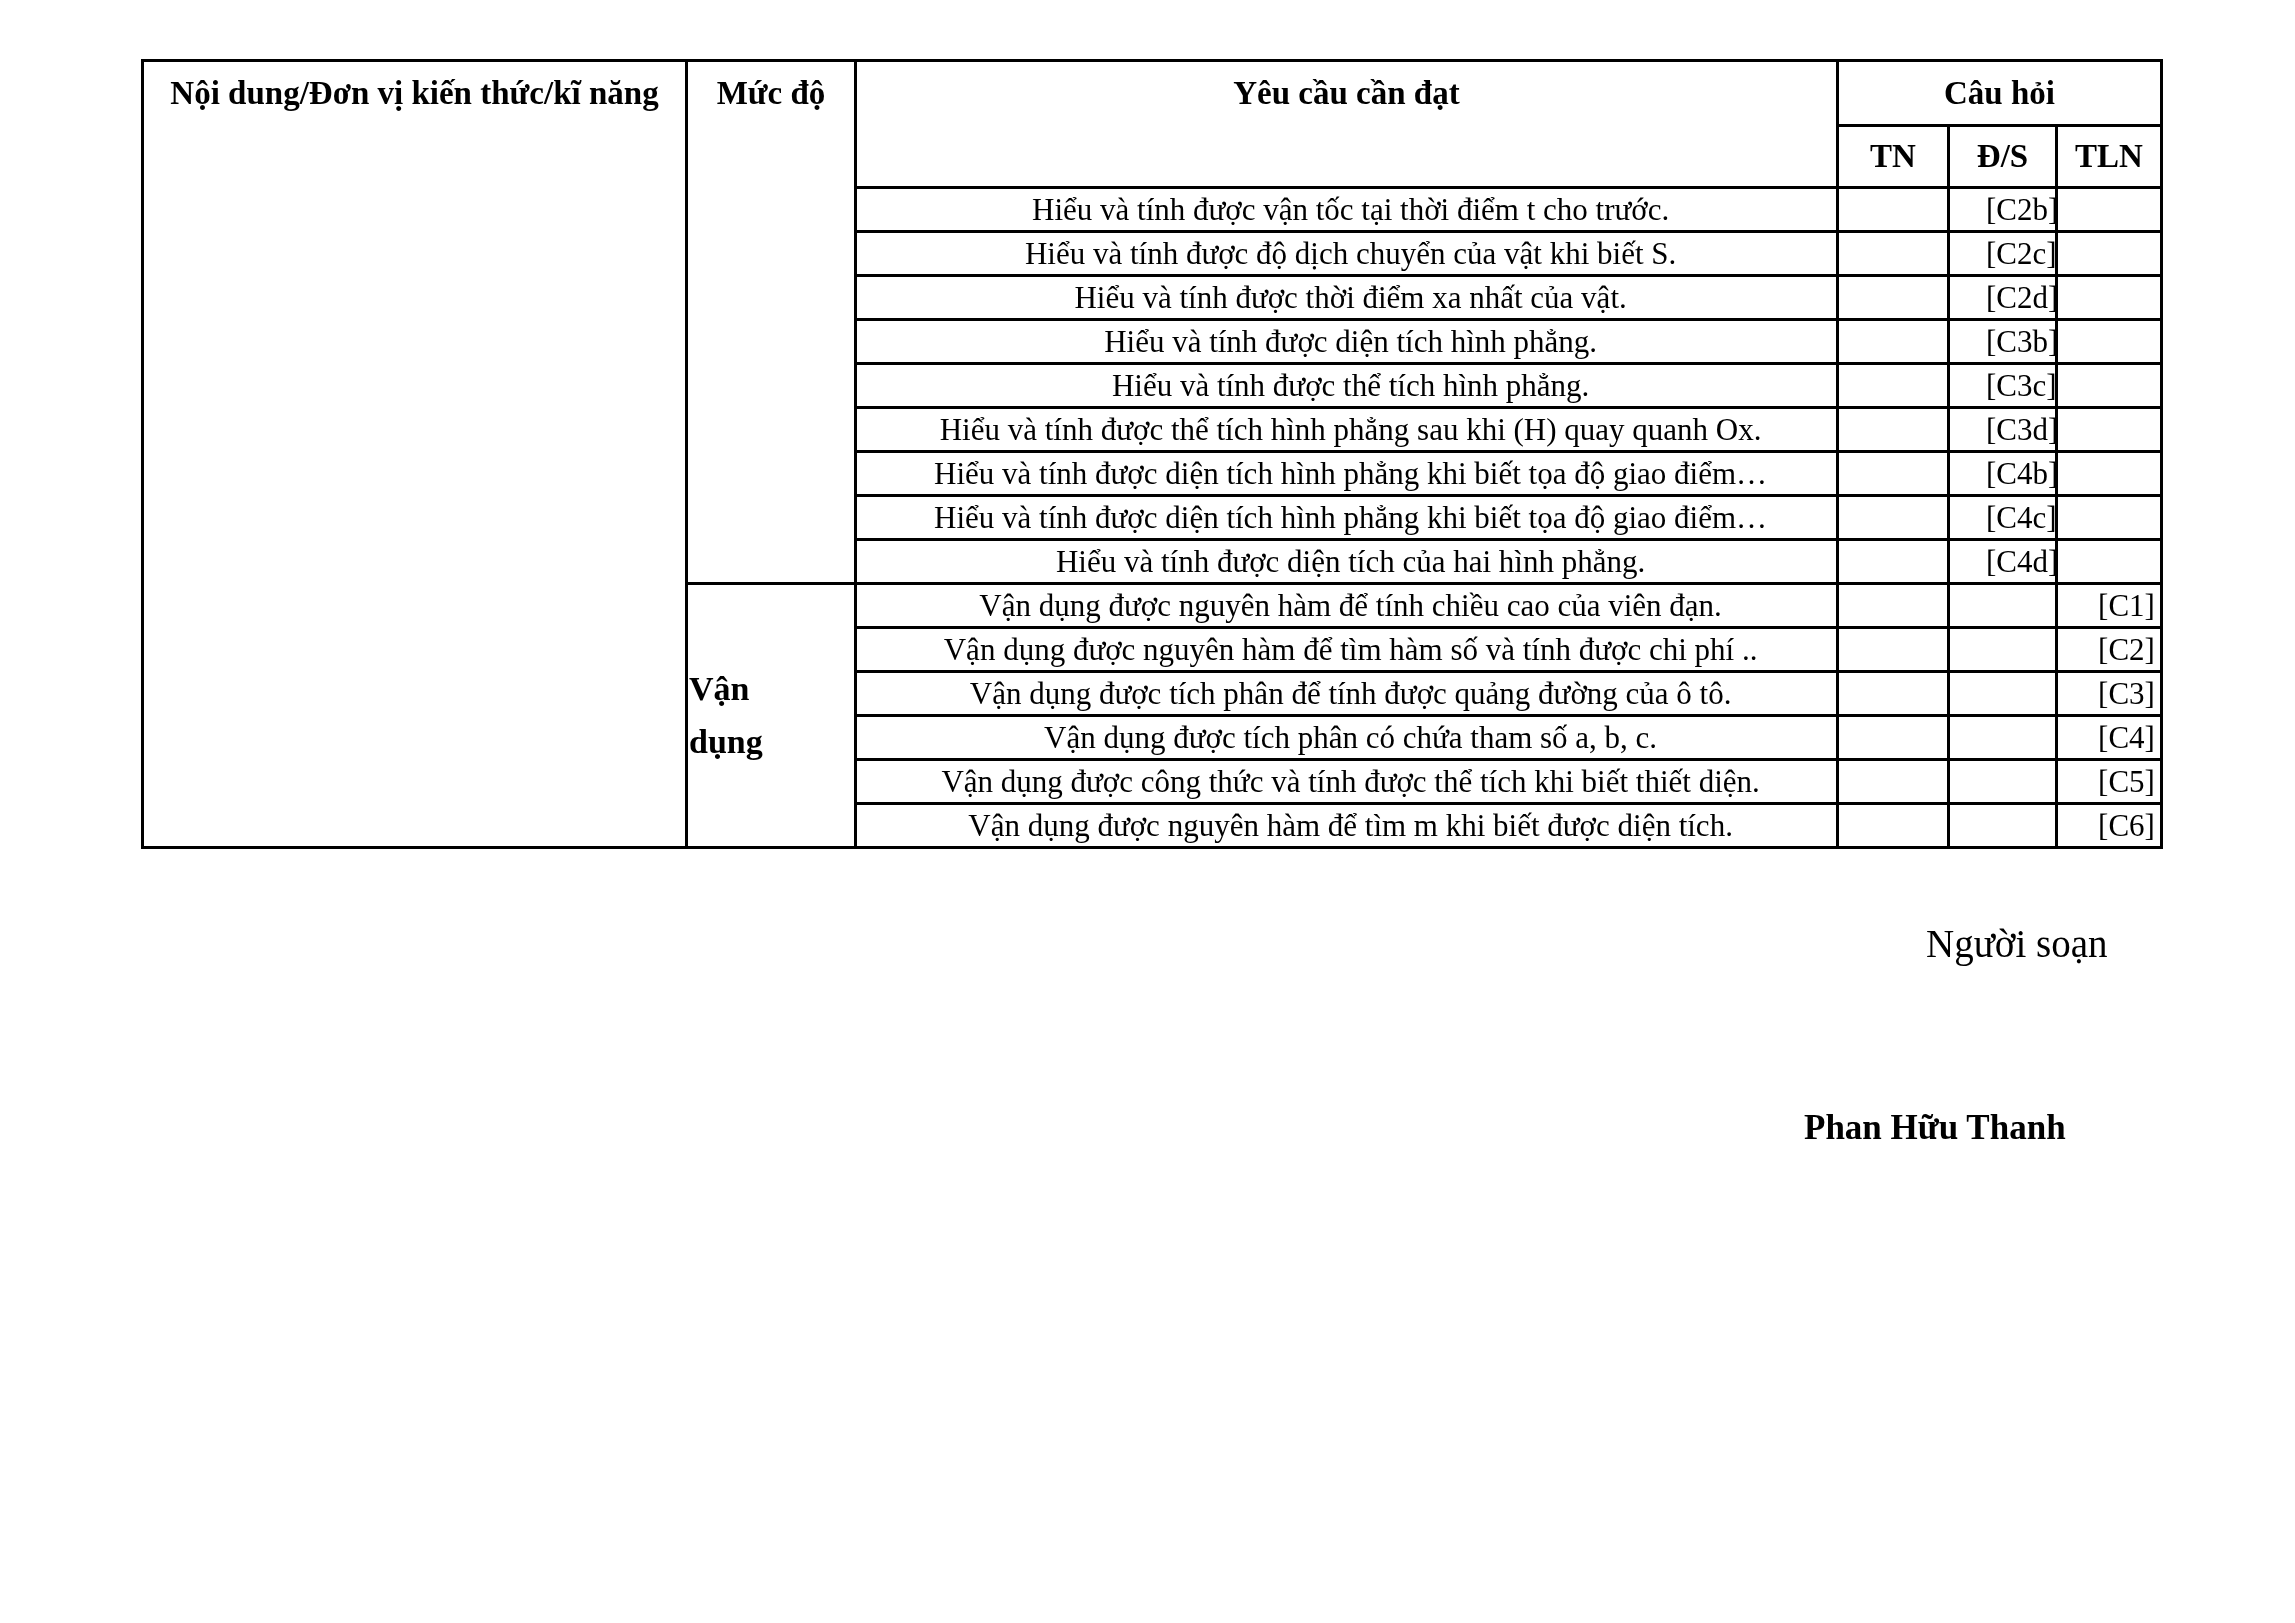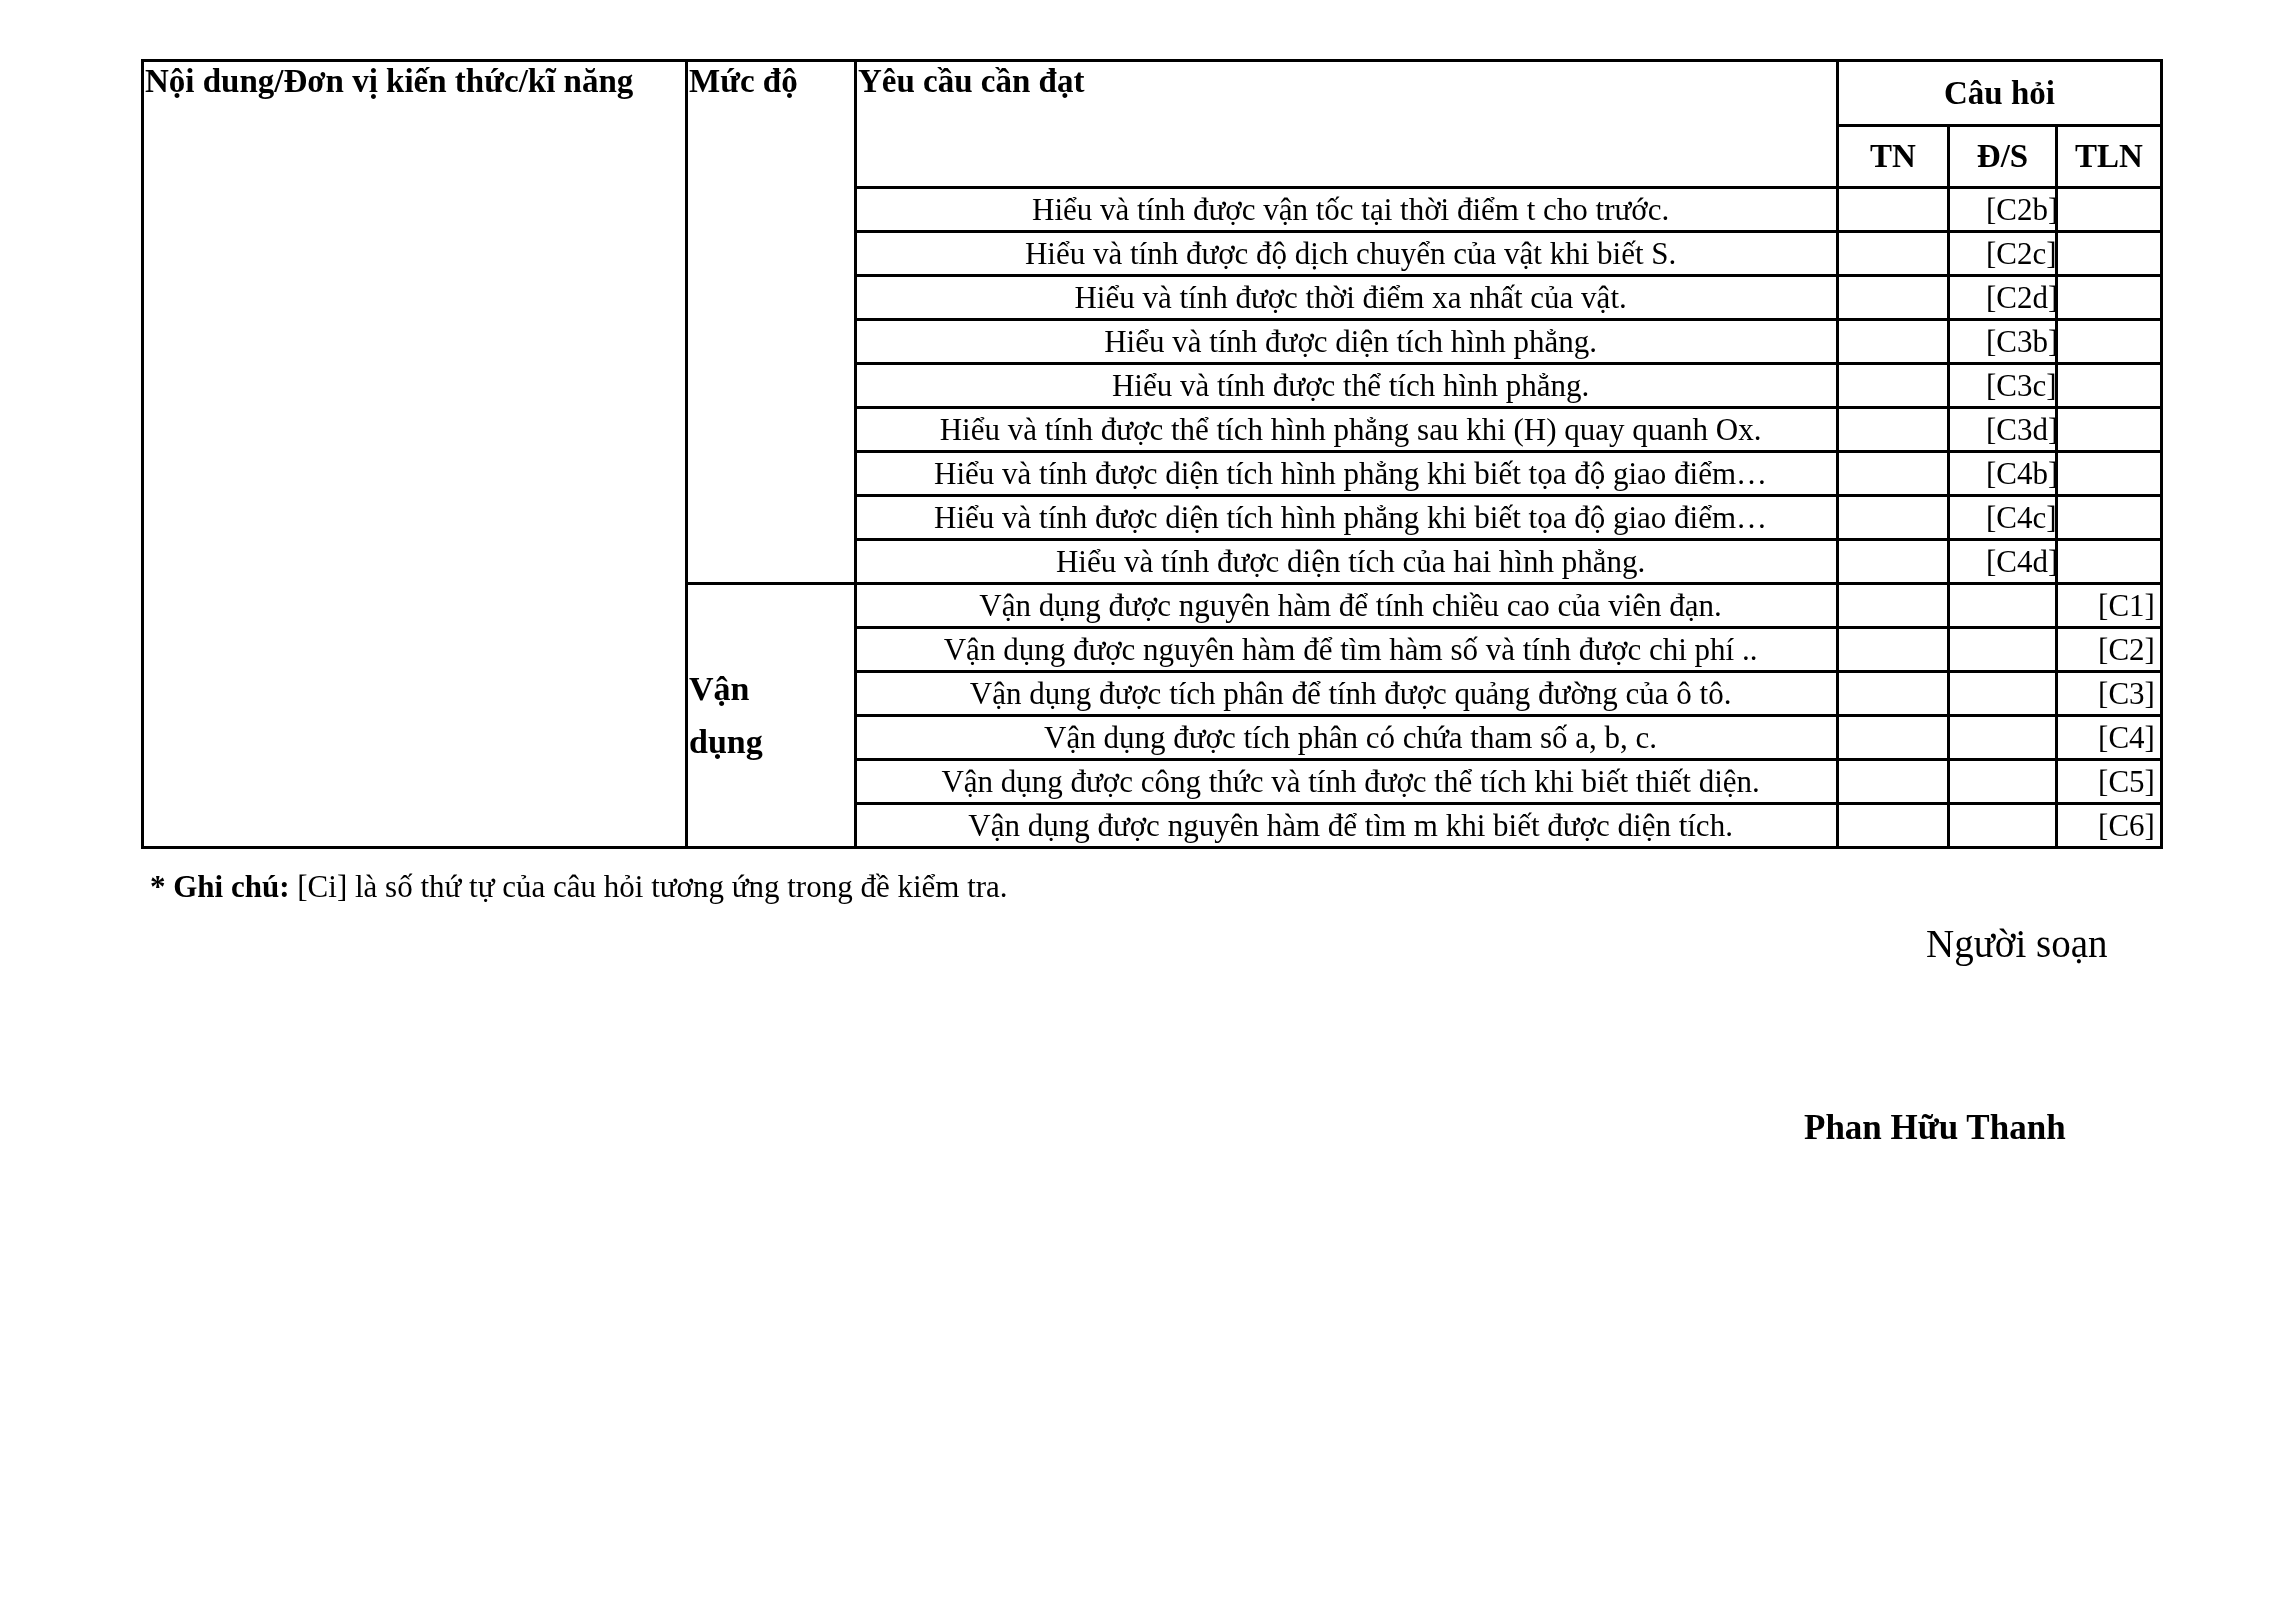--- a/index.html
+++ b/index.html
@@ -28,23 +28,23 @@
   tr.drow  { height: 44px; }
   td.head {
     font-weight: bold;
     font-size: 33px;
     text-align: center;
     vertical-align: middle;
   }
   td.head-top {
     font-weight: bold;
     font-size: 33px;
-    text-align: left;
+    text-align: center;
     vertical-align: top;
-    padding-top: 1px;
+    padding-top: 13px;
   }
   td.req {
     font-size: 31px;
     text-align: center;
     vertical-align: middle;
     padding-left: 9.2px;
     white-space: nowrap;
   }
   td.mark {
     font-size: 31px;
@@ -202,21 +202,18 @@
     </tr>
     <tr class="drow">
       <td class="req">Vận dụng được nguyên hàm để tìm m khi biết được diện tích.</td>
       <td class="mark"></td>
       <td class="mark"></td>
       <td class="mark">[C6]</td>
     </tr>
   </tbody>
     </table>
 
-  <div class="note-line">
-    <span class="note-label">* Ghi chú:</span><span> [Ci] là số thứ tự của câu hỏi tương ứng trong đề kiểm tra.</span>
-  </div>
 
   <div class="sig-role">Người soạn</div>
   <div class="sig-name">Phan Hữu Thanh</div>
 
 </div>
 
 
 </body></html>

